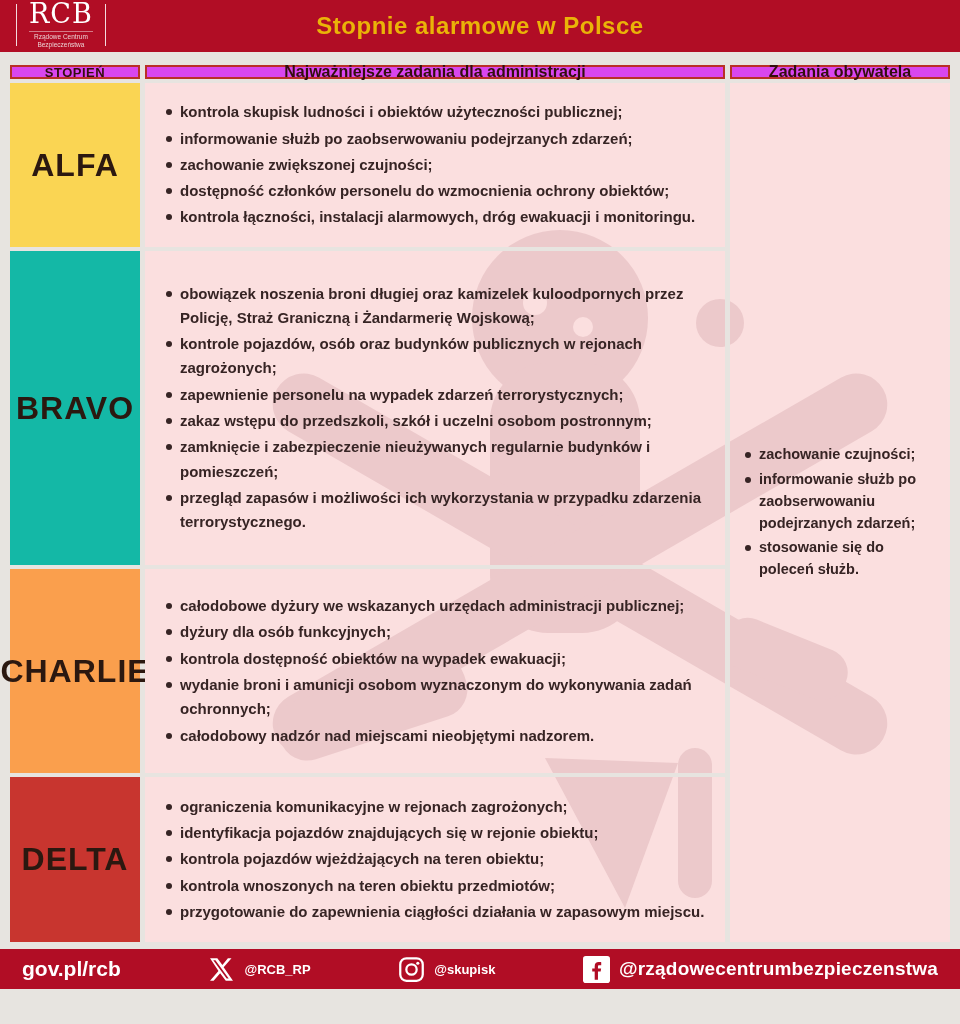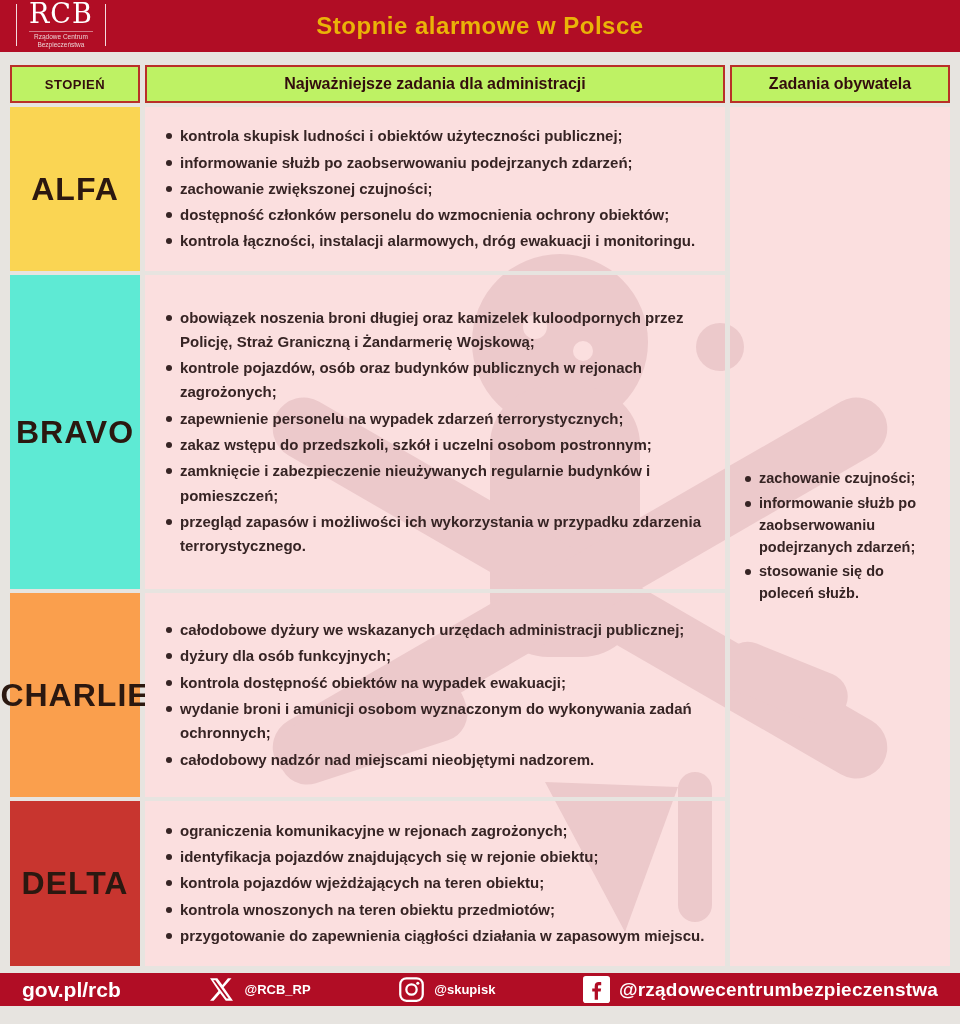--- a/index.html
+++ b/index.html
@@ -21,23 +21,23 @@
     padding:1px 12px;text-align:center;color:#fff;
     display:flex;flex-direction:column;justify-content:center;
   }
   .logo-acronym{font-family:"DejaVu Serif", serif;font-size:27px;line-height:1.05;letter-spacing:1px;}
   .logo-sub{font-size:6.5px;color:#ecd2d4;line-height:1.3;border-top:1px solid rgba(255,255,255,.45);margin-top:2px;padding-top:1px;}
   .page-title{color:#eab308;font-size:24px;font-weight:bold;margin:0;letter-spacing:.5px;}
   
   .table-wrap{margin:13px 10px 0 10px;position:relative;}
   .thead{display:grid;grid-template-columns:130px 580px 220px;column-gap:5px;margin-bottom:4px;}
   .th{
-    background:#bef264;border:2px solid #b93028;box-sizing:border-box;
+    background:#d946ef;border:2px solid #b93028;box-sizing:border-box;
     color:#330d0d;font-weight:bold;font-size:16px;
-    height:38px;display:flex;align-items:center;justify-content:center;
+    height:14px;display:flex;align-items:center;justify-content:center;
   }
   .th-level{font-size:13px;letter-spacing:.5px;}
   .tbody{
     display:grid;grid-template-columns:130px 580px 220px;
     grid-template-rows:164px 314px 204px 165px;gap:4px 5px;
   }
   .level-cell{
     grid-column:1;display:flex;align-items:center;justify-content:center;
     font-size:32px;font-weight:bold;color:#2b1810;letter-spacing:1px;
   }
@@ -62,21 +62,21 @@
   .citizen-cell .tasks li::before{top:8px;}
   
   .wm{position:absolute;width:660px;height:736px;z-index:1;pointer-events:none;}
   .wm-alfa{left:105px;top:120px;}
   .wm-bravo{left:105px;top:-48px;}
   .wm-charlie{left:105px;top:-366px;}
   .wm-delta{left:105px;top:-574px;}
   .wm-citizen{left:-480px;top:120px;}
   
   .footer{
-    margin-top:7px;height:33px;background:#b10d25;
+    margin-top:7px;height:40px;background:#b10d25;
     display:flex;align-items:center;justify-content:space-between;
     padding:0 22px;box-sizing:border-box;color:#fff;font-weight:bold;
   }
   .footer-item{display:flex;align-items:center;gap:9px;color:#fff;text-decoration:none;}
   .footer-website{font-size:21px;}
   .footer-handle{font-size:13px;}
   .footer-handle-long{font-size:19px;letter-spacing:.2px;}
   .soc-icon{width:27px;height:27px;display:block;}
 </style>
 </head>
@@ -139,21 +139,21 @@
         </svg>
       <ul class="tasks">
           <li>kontrola skupisk ludności i obiektów użyteczności publicznej;</li>
           <li>informowanie służb po zaobserwowaniu podejrzanych zdarzeń;</li>
           <li>zachowanie zwiększonej czujności;</li>
           <li>dostępność członków personelu do wzmocnienia ochrony obiektów;</li>
           <li>kontrola łączności, instalacji alarmowych, dróg ewakuacji i monitoringu.</li>
         </ul>
     </div>
 
-    <div class="level-cell" style="background-color: #5eead4;">BRAVO</div>
+    <div class="level-cell" style="background-color: #14b8a6;">BRAVO</div>
     <div class="task-cell">
       <svg class="wm wm-bravo" viewBox="0 0 660 736" aria-hidden="true">
           <use href="#wm-figure"></use>
         </svg>
       <ul class="tasks">
           <li>obowiązek noszenia broni długiej oraz kamizelek kuloodpornych przez Policję, Straż Graniczną i Żandarmerię Wojskową;</li>
           <li>kontrole pojazdów, osób oraz budynków publicznych w rejonach zagrożonych;</li>
           <li>zapewnienie personelu na wypadek zdarzeń terrorystycznych;</li>
           <li>zakaz wstępu do przedszkoli, szkół i uczelni osobom postronnym;</li>
           <li>zamknięcie i zabezpieczenie nieużywanych regularnie budynków i pomieszczeń;</li>

